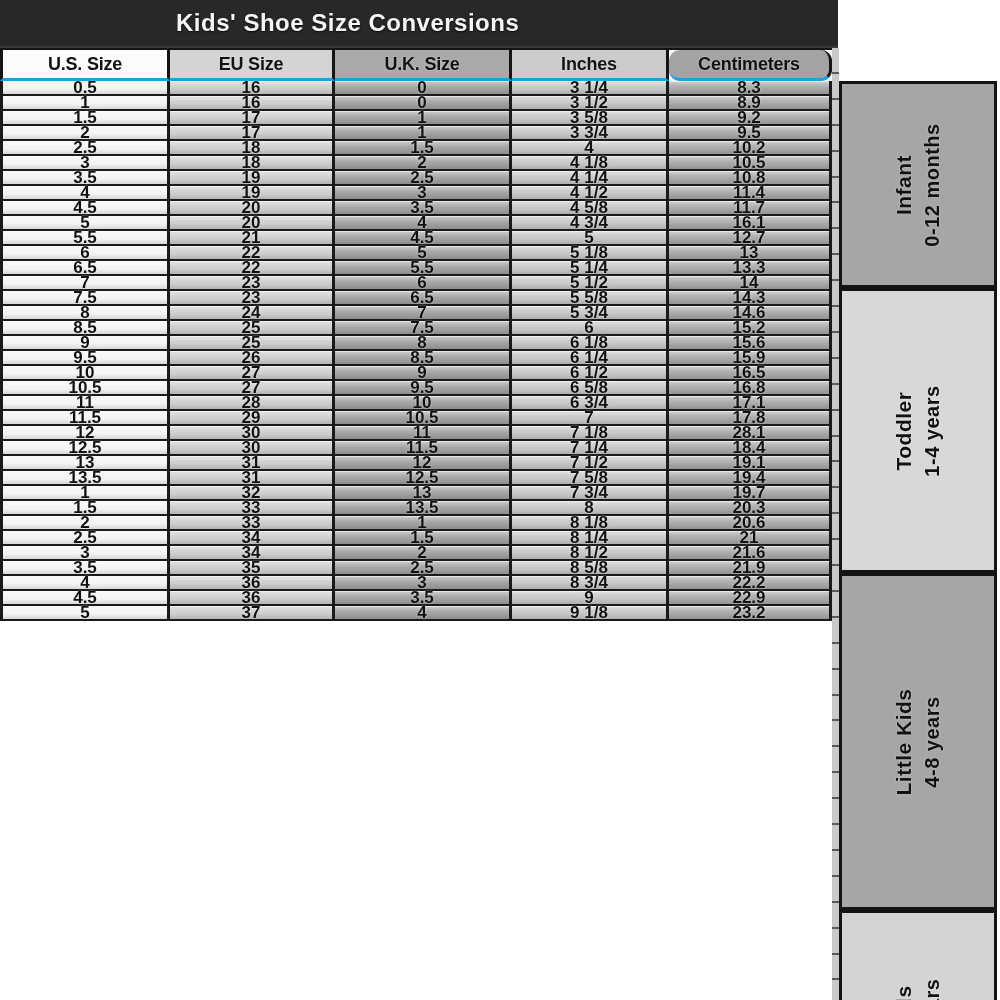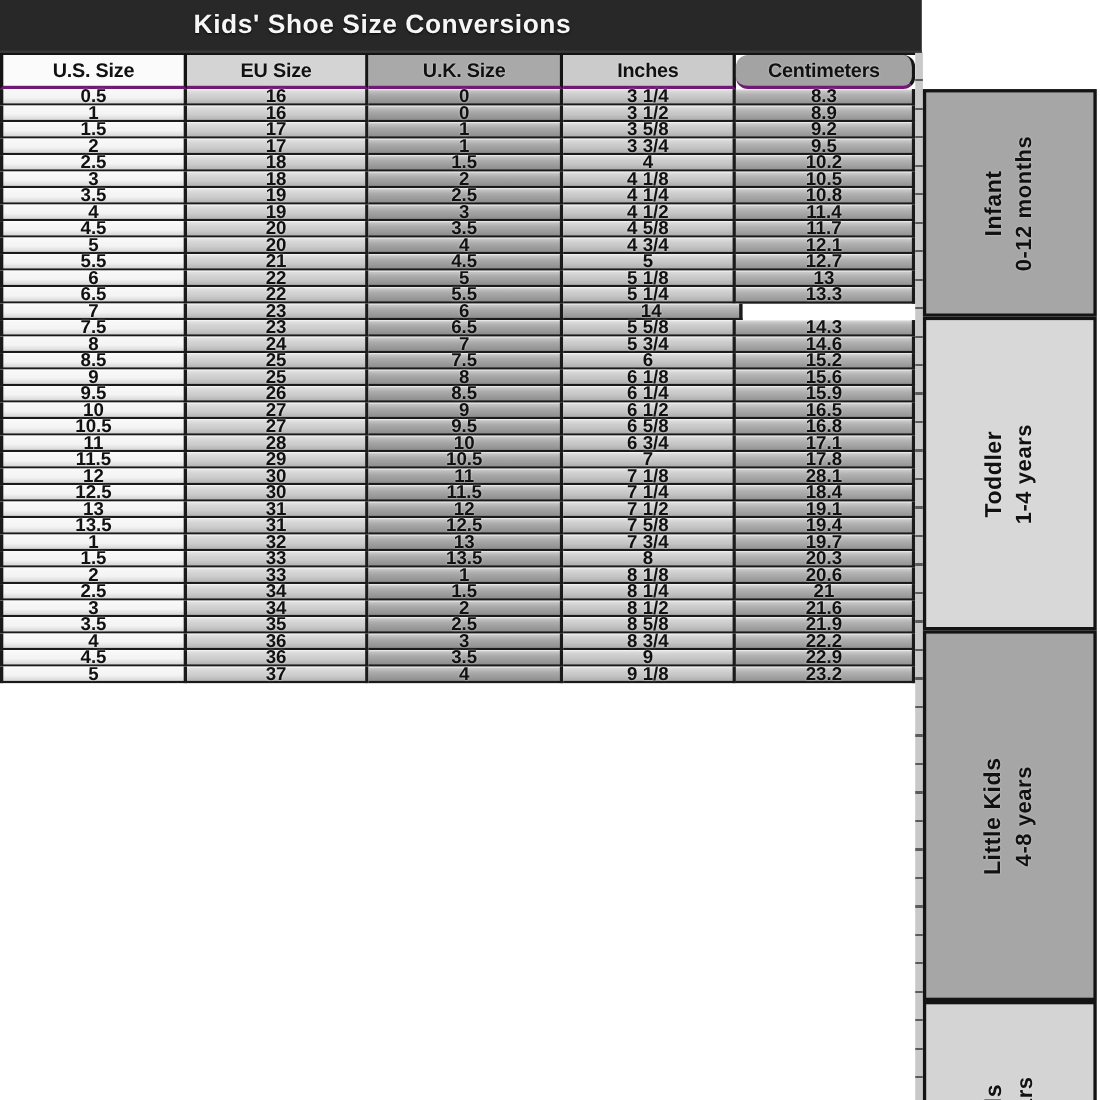--- a/index.html
+++ b/index.html
@@ -19,21 +19,21 @@
     text-shadow:0 1px 2px rgba(0,0,0,.8);white-space:nowrap;
   }
   
   .header-row,.trow{display:flex;box-sizing:border-box;}
   .header-row{
     position:absolute;left:0;top:48px;width:832px;height:33px;
     border-top:2px solid #141414;
   }
   .hcell{
     box-sizing:border-box;display:flex;align-items:center;justify-content:center;
-    font-size:18px;border-right:3px solid #141414;border-bottom:3px solid #701a75;
+    font-size:18px;border-right:3px solid #141414;border-bottom:3px solid #0ea5e9;
     text-shadow:0 0 2px rgba(255,255,255,.55);letter-spacing:-0.2px;
   }
   .hcell:first-child{border-left:3px solid #141414;}
   .tbody{position:absolute;left:0;top:81px;width:832px;}
   .trow{height:15px;}
   .tcell{
     box-sizing:border-box;display:flex;align-items:center;justify-content:center;
     font-size:17px;line-height:22px;
     border-right:3px solid #1a1a1a;border-bottom:2px solid #1a1a1a;
     box-shadow:inset 0 1px 0 rgba(255,255,255,.5);
@@ -145,21 +145,21 @@
         <div class="tcell w1 c1">20</div>
         <div class="tcell w2 c2">3.5</div>
         <div class="tcell w3 c3">4 5/8</div>
         <div class="tcell w4 c4">11.7</div>
       </div>
       <div class="trow">
         <div class="tcell w0 c0">5</div>
         <div class="tcell w1 c1">20</div>
         <div class="tcell w2 c2">4</div>
         <div class="tcell w3 c3">4 3/4</div>
-        <div class="tcell w4 c4">12.1</div>
+        <div class="tcell w4 c4">16.1</div>
       </div>
       <div class="trow">
         <div class="tcell w0 c0">5.5</div>
         <div class="tcell w1 c1">21</div>
         <div class="tcell w2 c2">4.5</div>
         <div class="tcell w3 c3">5</div>
         <div class="tcell w4 c4">12.7</div>
       </div>
       <div class="trow">
         <div class="tcell w0 c0">6</div>
@@ -172,20 +172,21 @@
         <div class="tcell w0 c0">6.5</div>
         <div class="tcell w1 c1">22</div>
         <div class="tcell w2 c2">5.5</div>
         <div class="tcell w3 c3">5 1/4</div>
         <div class="tcell w4 c4">13.3</div>
       </div>
       <div class="trow">
         <div class="tcell w0 c0">7</div>
         <div class="tcell w1 c1">23</div>
         <div class="tcell w2 c2">6</div>
+        <div class="tcell w3 c3">5 1/2</div>
         <div class="tcell w4 c4">14</div>
       </div>
       <div class="trow">
         <div class="tcell w0 c0">7.5</div>
         <div class="tcell w1 c1">23</div>
         <div class="tcell w2 c2">6.5</div>
         <div class="tcell w3 c3">5 5/8</div>
         <div class="tcell w4 c4">14.3</div>
       </div>
       <div class="trow">

